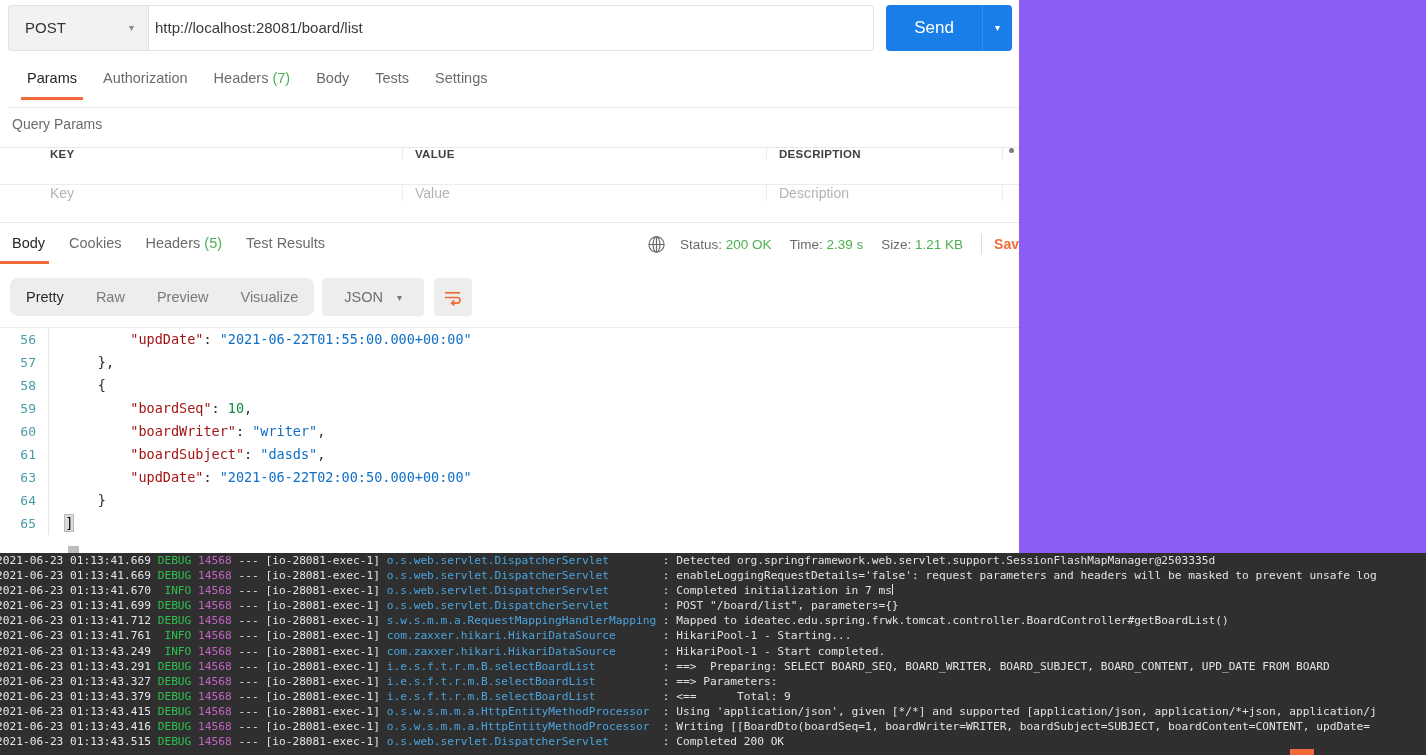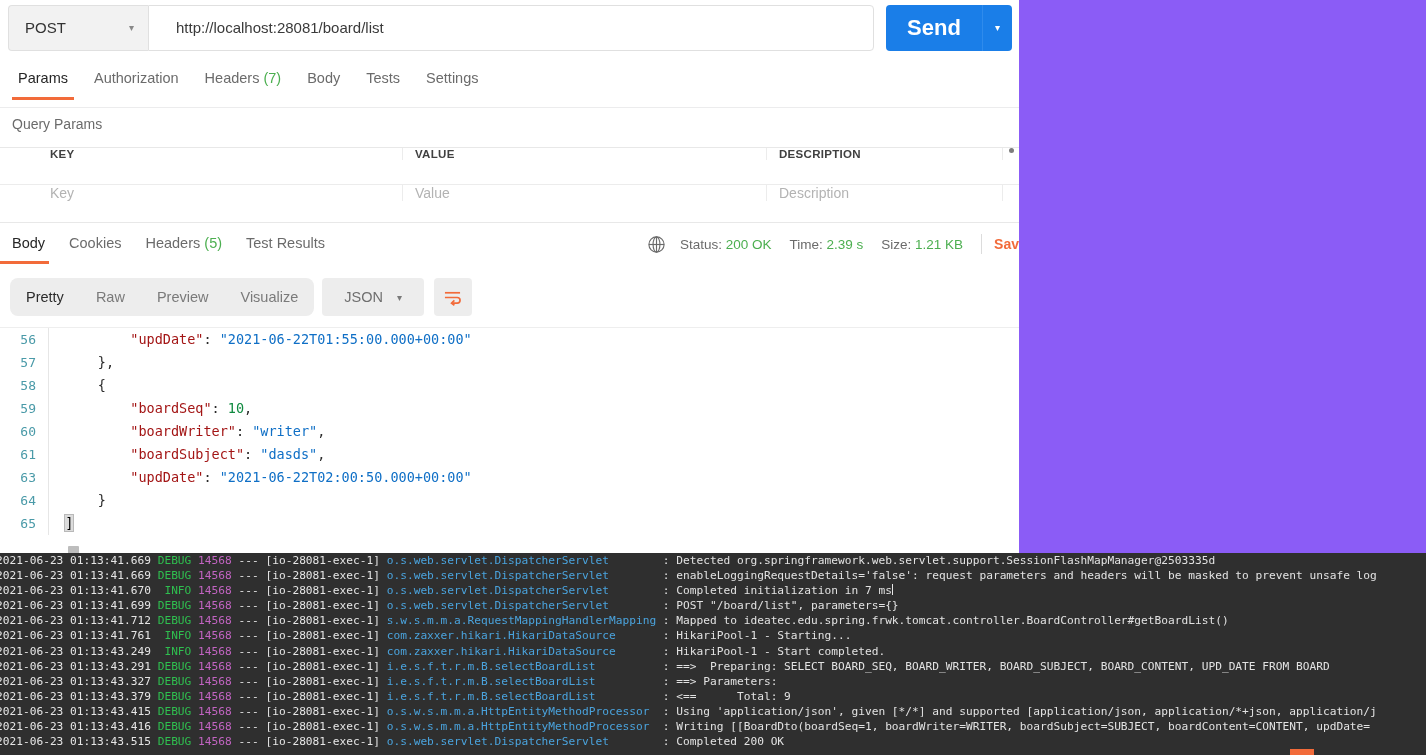--- a/index.html
+++ b/index.html
@@ -37,46 +37,46 @@
     font-size: 15px; color: #333;
     cursor: pointer;
   }
   .method-select .caret { color: #888; font-size: 10px; }
   .url-input {
     flex: 0 0 726px; height: 46px;
     border: 1px solid #e0e0e0;
     border-radius: 0 4px 4px 0;
     background: #fff;
     display: flex; align-items: center;
-    padding: 0 27px;
+    padding: 0 6px;
     font-size: 15px; color: #3a3a3a;
     overflow: hidden; white-space: nowrap;
   }
   .send-group { display: flex; margin-left: 12px; }
   .send-btn {
     width: 96px; height: 46px;
     background: #1a7ee8;
-    color: #fff; font-size: 22px; font-weight: bold;
+    color: #fff; font-size: 17px; font-weight: normal;
     display: flex; align-items: center; justify-content: center;
     border-radius: 4px 0 0 4px;
     cursor: pointer;
   }
   .send-caret {
     width: 30px; height: 46px;
     background: #1a7ee8;
     color: #fff; font-size: 10px;
     display: flex; align-items: center; justify-content: center;
     border-radius: 0 4px 4px 0;
     border-left: 1px solid #2f8bec;
     cursor: pointer;
   }
 
   
   .req-tabs {
-    position: absolute; left: 0; top: 68px;
+    position: absolute; left: 9px; top: 68px;
     width: 1019px; height: 40px;
     display: flex; align-items: flex-start;
     border-bottom: 1px solid #ececed;
     padding-left: 5px;
   }
   .req-tab {
     position: relative;
     padding: 2px 13px 14px 13px;
     font-size: 14.5px; color: #6b6b6b;
     cursor: pointer; white-space: nowrap;

